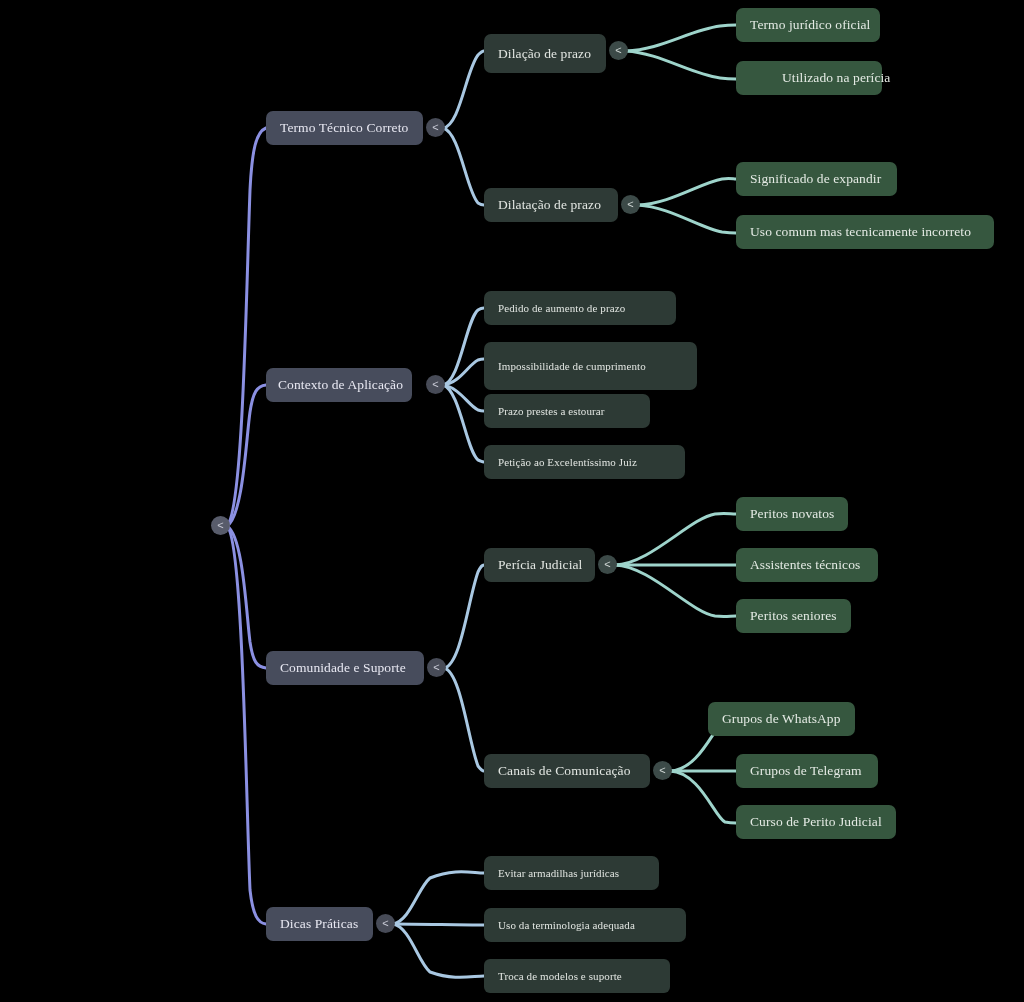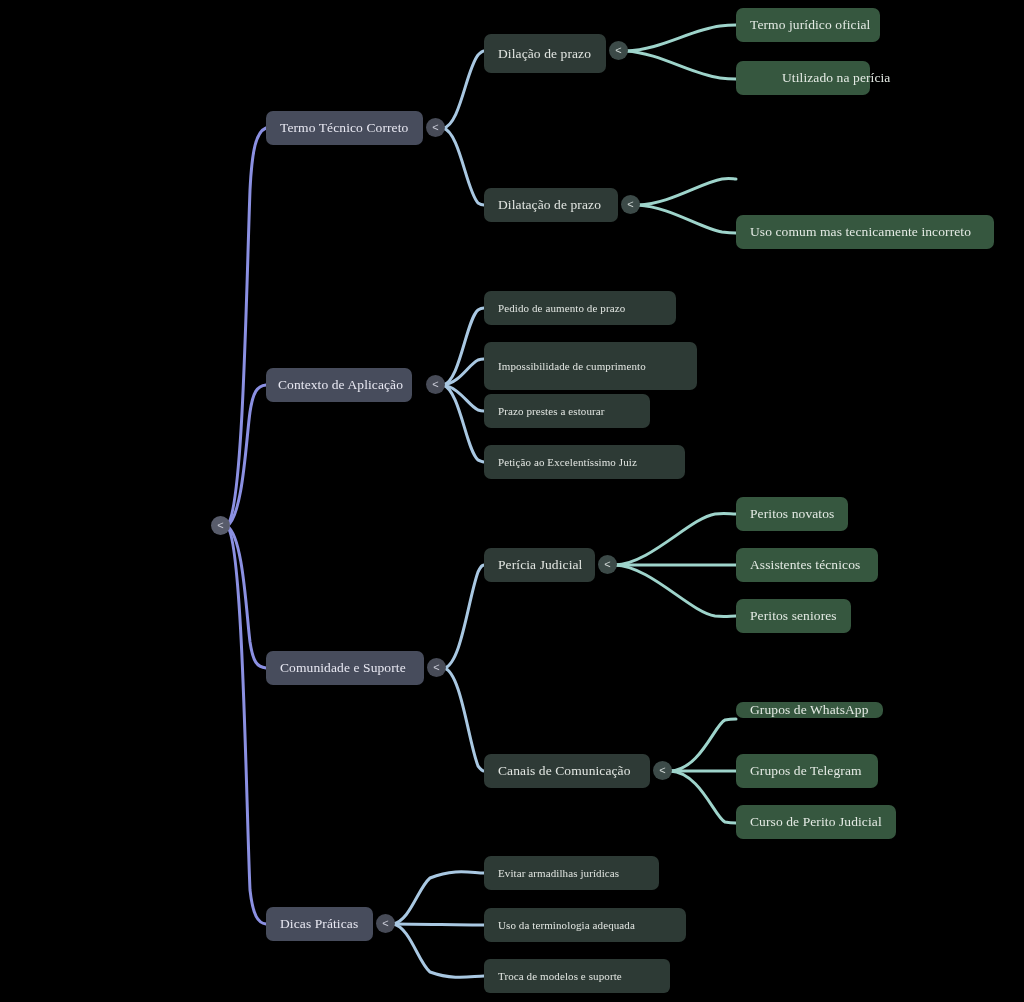--- a/index.html
+++ b/index.html
@@ -139,31 +139,34 @@
   <div class="node node-l2" style="left:484px; top:34px; width:122px; height:39px;">
     <span>Dilação de prazo</span>
   </div>
   <div class="toggle toggle-teal" style="left:609px; top:41px;">
     <span>&lt;</span>
   </div>
 
   <div class="node node-leaf-green" style="left:736px; top:8px; width:144px; height:34px;">
     <span>Termo jurídico oficial</span>
   </div>
-  <div class="node node-leaf-green" style="left:736px; top:61px; width:134px; height:34px;padding-left:46px;">
+  <div class="node node-leaf-green" style="left:736px; top:61px; width:146px; height:34px;padding-left:46px;">
     <span>Utilizado na perícia</span>
   </div>
 
   <div class="node node-l2" style="left:484px; top:188px; width:134px; height:34px;">
     <span>Dilatação de prazo</span>
   </div>
   <div class="toggle toggle-teal" style="left:621px; top:195px;">
     <span>&lt;</span>
   </div>
 
+  <div class="node node-leaf-green" style="left:736px; top:162px; width:161px; height:34px;">
+    <span>Significado de expandir</span>
+  </div>
   <div class="node node-leaf-green" style="left:736px; top:215px; width:258px; height:34px;">
     <span>Uso comum mas tecnicamente incorreto</span>
   </div>
 
   <div class="node node-l1" style="left:266px; top:368px; width:146px; height:34px;padding-left:12px;">
     <span>Contexto de Aplicação</span>
   </div>
   <div class="toggle" style="left:426px; top:375px;">
     <span>&lt;</span>
   </div>
@@ -205,21 +208,21 @@
     <span>Peritos seniores</span>
   </div>
 
   <div class="node node-l2" style="left:484px; top:754px; width:166px; height:34px;">
     <span>Canais de Comunicação</span>
   </div>
   <div class="toggle toggle-teal" style="left:653px; top:761px;">
     <span>&lt;</span>
   </div>
 
-  <div class="node node-leaf-green" style="left:736px; top:702px; width:147px; height:16px;">
+  <div class="node node-leaf-green" style="left:708px; top:702px; width:147px; height:34px;">
     <span>Grupos de WhatsApp</span>
   </div>
   <div class="node node-leaf-green" style="left:736px; top:754px; width:142px; height:34px;">
     <span>Grupos de Telegram</span>
   </div>
   <div class="node node-leaf-green" style="left:736px; top:805px; width:160px; height:34px;">
     <span>Curso de Perito Judicial</span>
   </div>
 
   <div class="node node-l1" style="left:266px; top:907px; width:107px; height:34px;">

